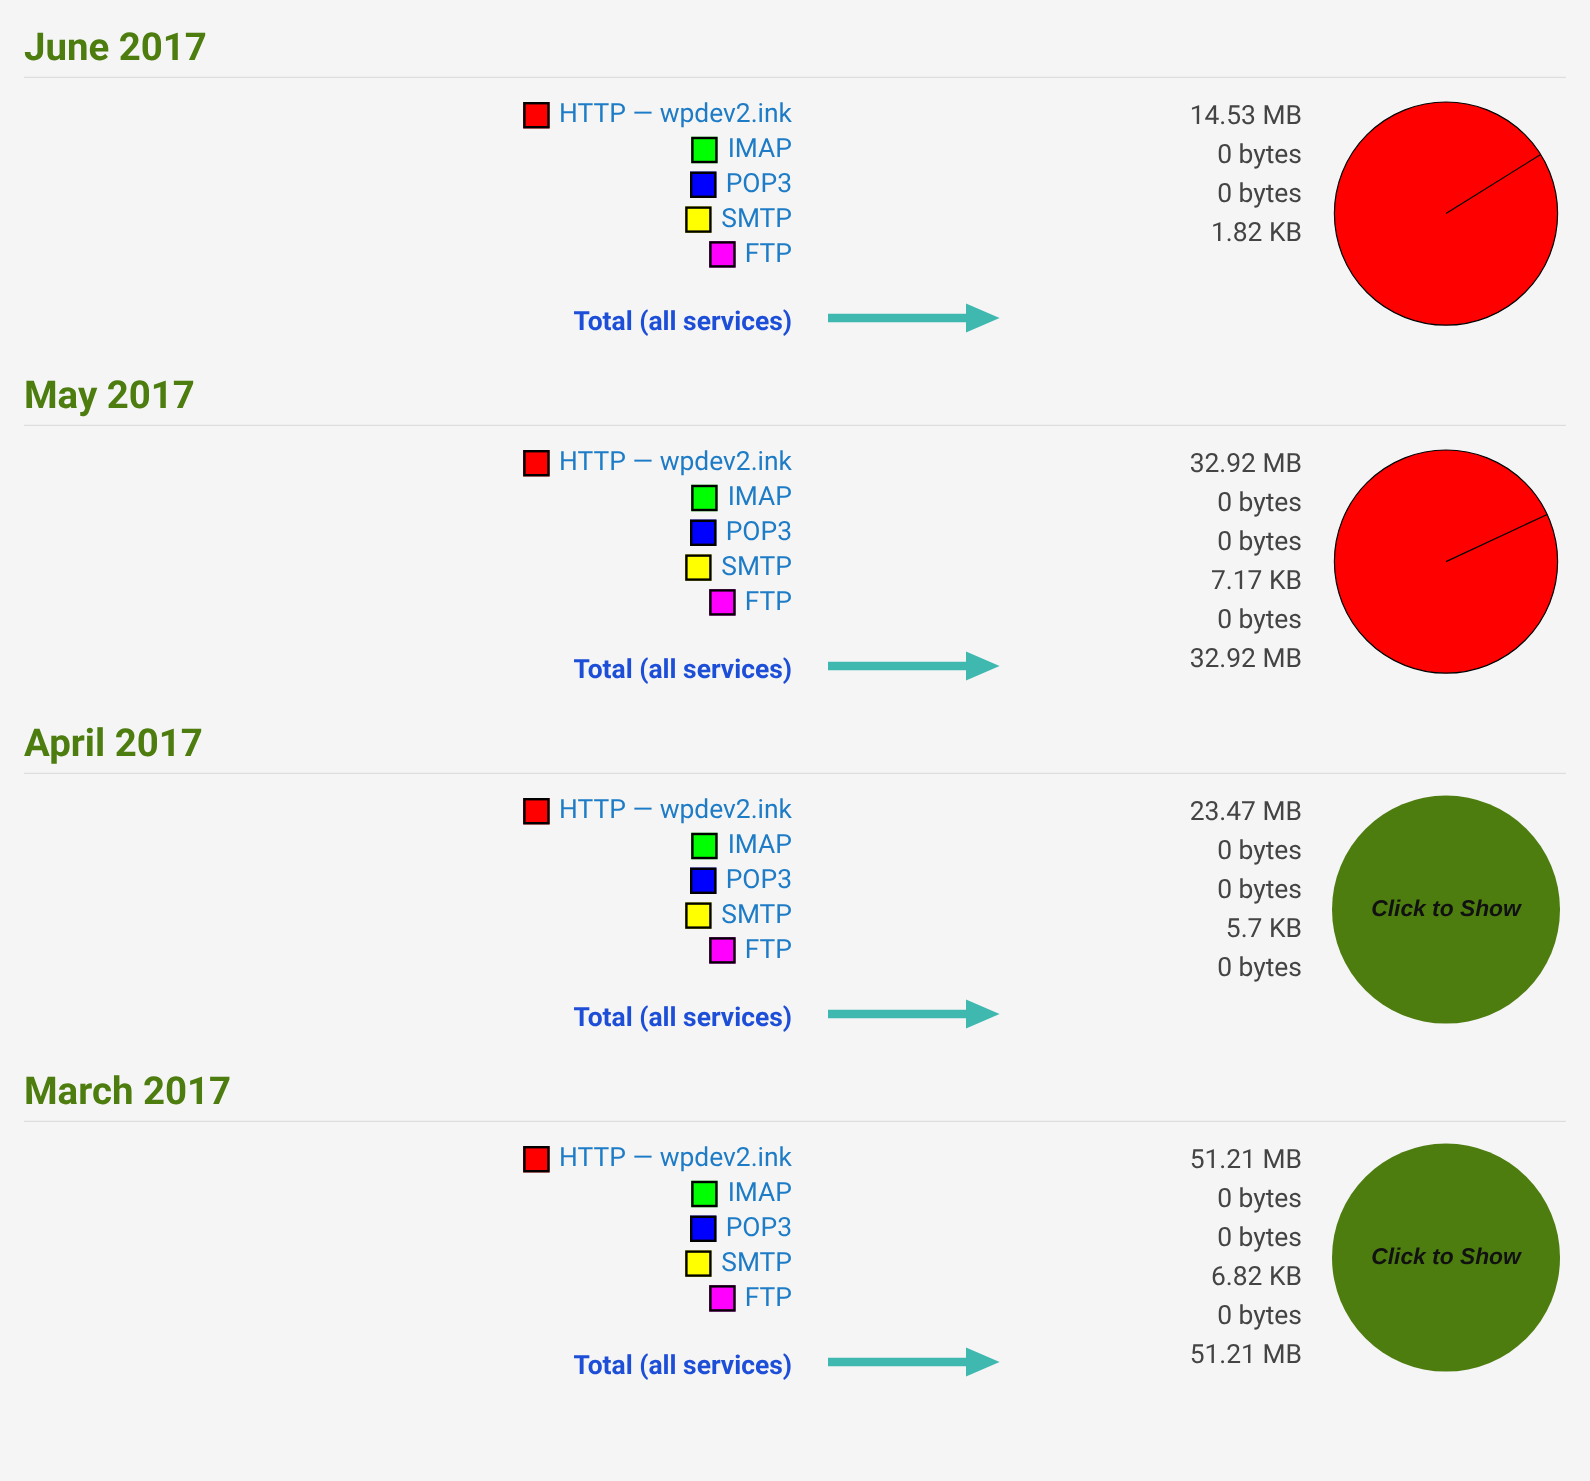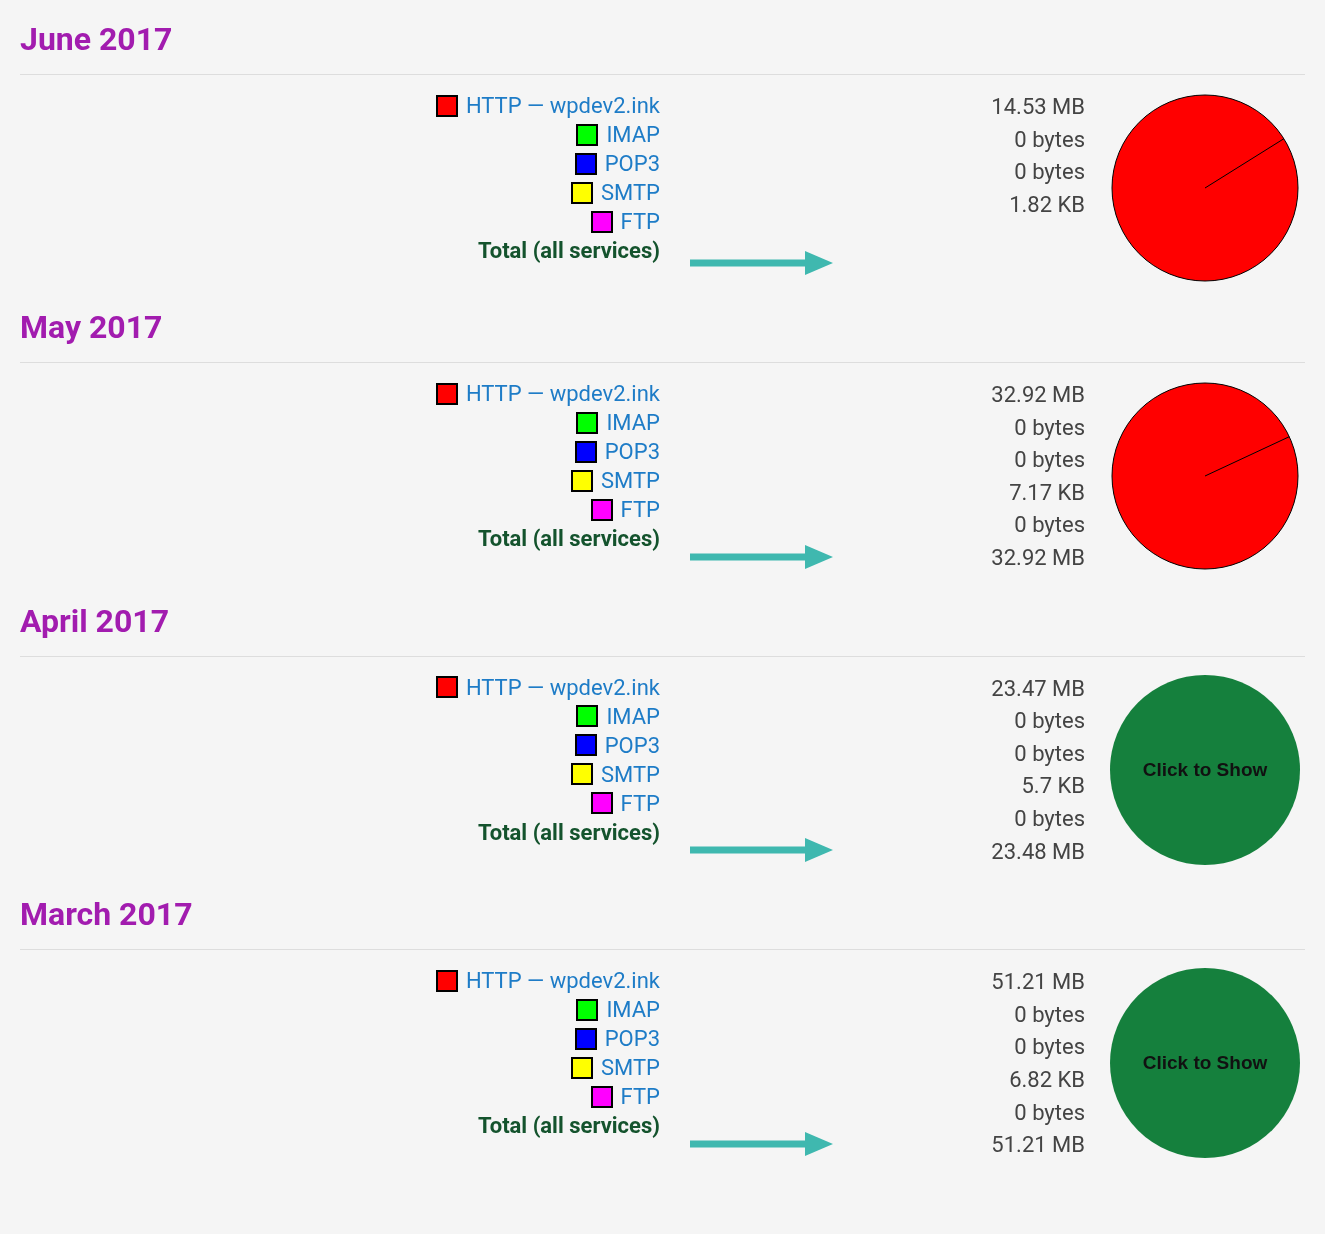--- a/index.html
+++ b/index.html
@@ -12,22 +12,22 @@
       background: #f5f5f5;
       padding: 20px;
       color: #333;
     }
     .month-section {
       margin-bottom: 25px;
     }
     .month-title {
       font-size: 32px;
       font-weight: 700;
-      color: #a21caf;
-      padding-bottom: 16px;
+      color: #4d7c0f;
+      padding-bottom: 6px;
       border-bottom: 1px solid #ddd;
       margin-bottom: 18px;
     }
     .month-body {
       display: flex;
       align-items: flex-start;
       gap: 20px;
     }
     .legend-col {
       flex: 1;
@@ -44,23 +44,24 @@
       height: 22px;
       border: 2px solid #000;
       margin-right: 8px;
       flex-shrink: 0;
     }
     .legend-link {
       color: #1e7cc7;
       text-decoration: none;
     }
     .total-row .legend-label {
-      color: #14532d;
+      color: #1d4ed8;
       font-weight: 700;
       margin-left: 30px;
+      margin-top: 28px;
     }
     .values-col {
       width: 230px;
       text-align: right;
       font-size: 22px;
       color: #444;
     }
     .value-row {
       margin-bottom: 4px;
       line-height: 1.3;
@@ -84,29 +85,30 @@
       justify-content: center;
     }
     .pie-chart {
       width: 190px;
       height: 190px;
     }
     .click-circle {
       width: 190px;
       height: 190px;
       border-radius: 50%;
-      background: #15803d;
+      background: #4d7c0f;
       display: flex;
       align-items: center;
       justify-content: center;
       font-weight: 700;
       font-size: 19px;
       color: #111;
       cursor: pointer;
       font-family: Arial, sans-serif;
+      font-style: italic;
     }
   </style>
 </head>
 <body>
 
 <div id="container">
     <div class="month-section">
     <h2 class="month-title">June 2017</h2>
     <div class="month-body">
       <div class="legend-col">
@@ -245,21 +247,20 @@
     <polygon points="120,2 148,14 120,26" fill="#3fb8af"></polygon>
   </svg>
       </div>
 
       <div class="values-col">
         <div class="value-row">23.47 MB</div>
         <div class="value-row">0 bytes</div>
         <div class="value-row">0 bytes</div>
         <div class="value-row">5.7 KB</div>
         <div class="value-row">0 bytes</div>
-        <div class="value-row">23.48 MB</div>
       </div>
 
       <div class="chart-col">
         <div class="click-circle">
             <span>Click to Show</span>
           </div>
       </div>
     </div>
   </div>
     <div class="month-section">

